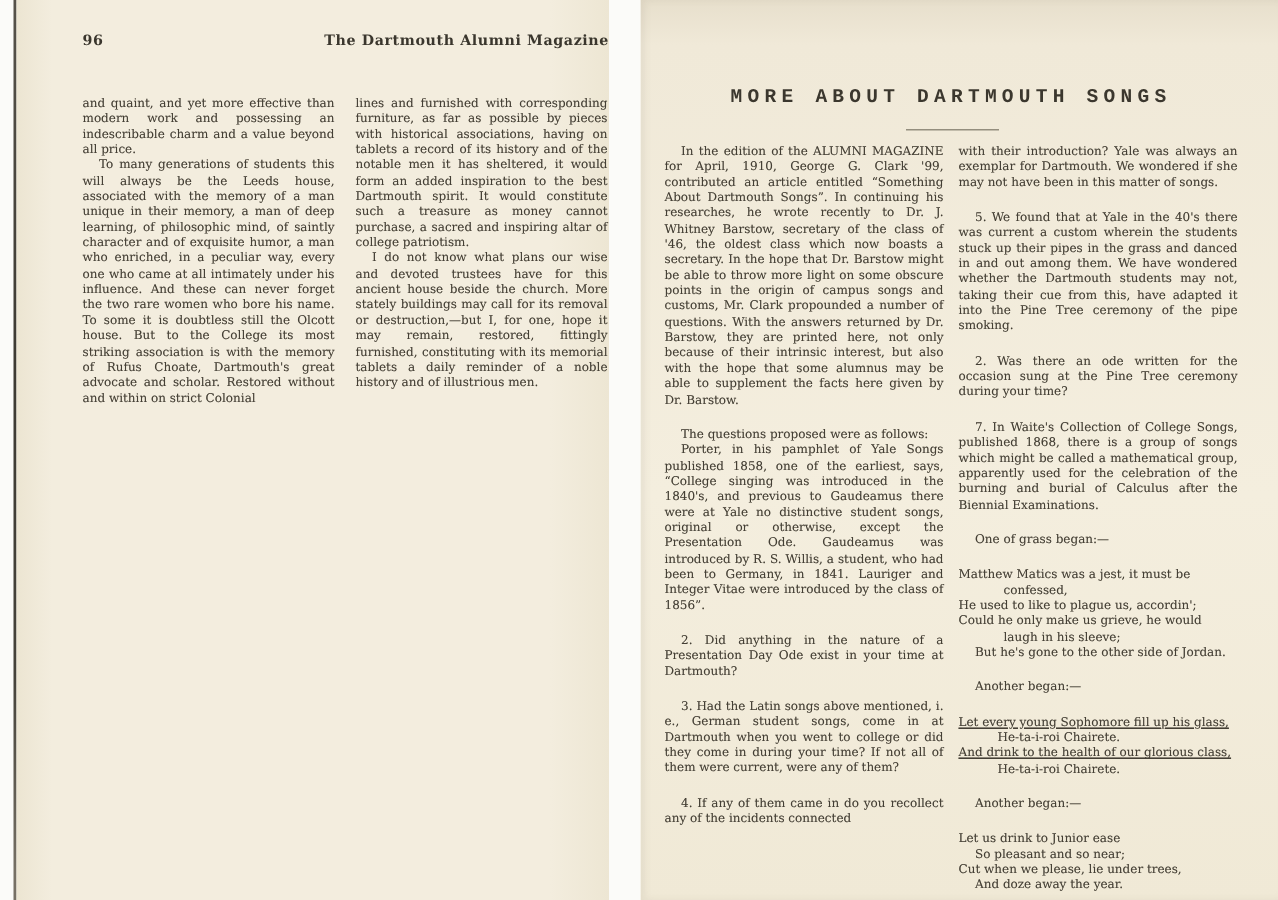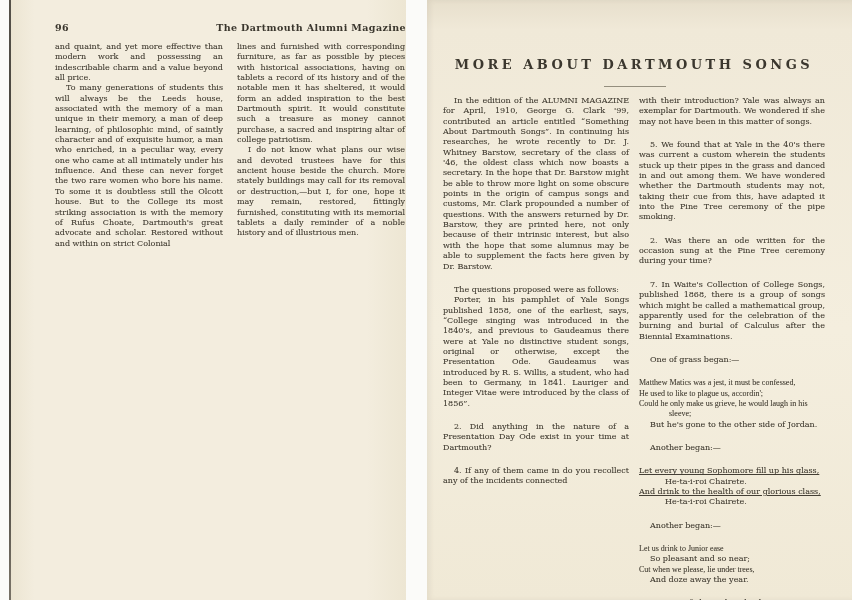--- a/index.html
+++ b/index.html
@@ -34,42 +34,42 @@
   .lp-header{
     position:absolute;left:44px;top:22px;width:351px;height:14px;
     font-size:9.5px;font-weight:bold;letter-spacing:.4px;color:#3a362d;
   }
   .lp-header .pagenum{position:absolute;left:0;top:0;}
   .lp-header .magtitle{display:block;text-align:right;}
   
   .rp-title{
     position:absolute;left:16px;top:57px;width:382px;
     text-align:center;font-size:13px;font-weight:bold;
-    letter-spacing:3.5px;color:#3b372e;white-space:nowrap;
+    letter-spacing:3.5px;color:#3b372e;white-space:nowrap;font-family:Liberation Mono, monospace;
   }
   .rp-rule{
     position:absolute;left:177px;top:86px;width:62px;height:0;
     border-top:1px solid #948e7e;
   }
   
   .cols{position:absolute;display:flex;}
-  .lp-cols{left:44px;top:42px;width:351px;gap:14px;}
+  .lp-cols{left:44px;top:64px;width:351px;gap:14px;}
   .rp-cols{left:16px;top:96px;width:382px;gap:10px;}
   .lp-cols .col{width:168px;}
   .rp-cols .col{width:186px;}
   .col{
     font-size:8px;line-height:10.35px;color:#443f35;
     text-shadow:0 0 0.4px rgba(70,62,50,0.35);
   }
   .para{margin:0;text-align:justify;}
   .indent{text-indent:11px;}
   .noindent{text-indent:0;}
   .q{margin-top:13px;}
   
-  .v0{text-align:left;padding-left:30px;text-indent:-30px;font-family:Liberation Serif, serif;}
+  .v0{text-align:left;padding-left:30px;text-indent:-30px;}
   .v1{text-align:left;padding-left:30px;text-indent:-19px;}
   .v2{text-align:left;padding-left:26px;text-indent:0;}
   .v3{text-align:left;padding-left:64px;text-indent:-64px;text-decoration:underline;}
 </style>
 </head>
 <body>
 
 <div class="scan">
   <div class="edge-line"></div>
 
@@ -92,20 +92,21 @@
 
   <div class="page page-right">
     <div class="rp-title">MORE ABOUT DARTMOUTH SONGS</div>
     <div class="rp-rule"></div>
     <div class="cols rp-cols">
       <div class="col">
           <p class="para indent">In the edition of the ALUMNI MAGAZINE for April, 1910, George G. Clark '99, contributed an article entitled “Something About Dartmouth Songs”. In continuing his researches, he wrote recently to Dr. J. Whitney Barstow, secretary of the class of '46, the oldest class which now boasts a secretary. In the hope that Dr. Barstow might be able to throw more light on some obscure points in the origin of campus songs and customs, Mr. Clark propounded a number of questions. With the answers returned by Dr. Barstow, they are printed here, not only because of their intrinsic interest, but also with the hope that some alumnus may be able to supplement the facts here given by Dr. Barstow.</p>
           <p class="para indent q">The questions proposed were as follows:</p>
           <p class="para indent">Porter, in his pamphlet of Yale Songs published 1858, one of the earliest, says, “College singing was introduced in the 1840's, and previous to Gaudeamus there were at Yale no distinctive student songs, original or otherwise, except the Presentation Ode. Gaudeamus was introduced by R. S. Willis, a student, who had been to Germany, in 1841. Lauriger and Integer Vitae were introduced by the class of 1856”.</p>
           <p class="para indent q">2. Did anything in the nature of a Presentation Day Ode exist in your time at Dartmouth?</p>
+          <p class="para indent q">3. Had the Latin songs above mentioned, i. e., German student songs, come in at Dartmouth when you went to college or did they come in during your time? If not all of them were current, were any of them?</p>
           <p class="para indent q">4. If any of them came in do you recollect any of the incidents connected</p>
         </div>
       <div class="col">
           <p class="para noindent">with their introduction? Yale was always an exemplar for Dartmouth. We wondered if she may not have been in this matter of songs.</p>
           <p class="para indent q">5. We found that at Yale in the 40's there was current a custom wherein the students stuck up their pipes in the grass and danced in and out among them. We have wondered whether the Dartmouth students may not, taking their cue from this, have adapted it into the Pine Tree ceremony of the pipe smoking.</p>
           <p class="para indent q">2. Was there an ode written for the occasion sung at the Pine Tree ceremony during your time?</p>
           <p class="para indent q">7. In Waite's Collection of College Songs, published 1868, there is a group of songs which might be called a mathematical group, apparently used for the celebration of the burning and burial of Calculus after the Biennial Examinations.</p>
           <p class="para indent q">One of grass began:—</p>
           <p class="para v0 q">Matthew Matics was a jest, it must be confessed,</p>
           <p class="para v0">He used to like to plague us, accordin';</p>

